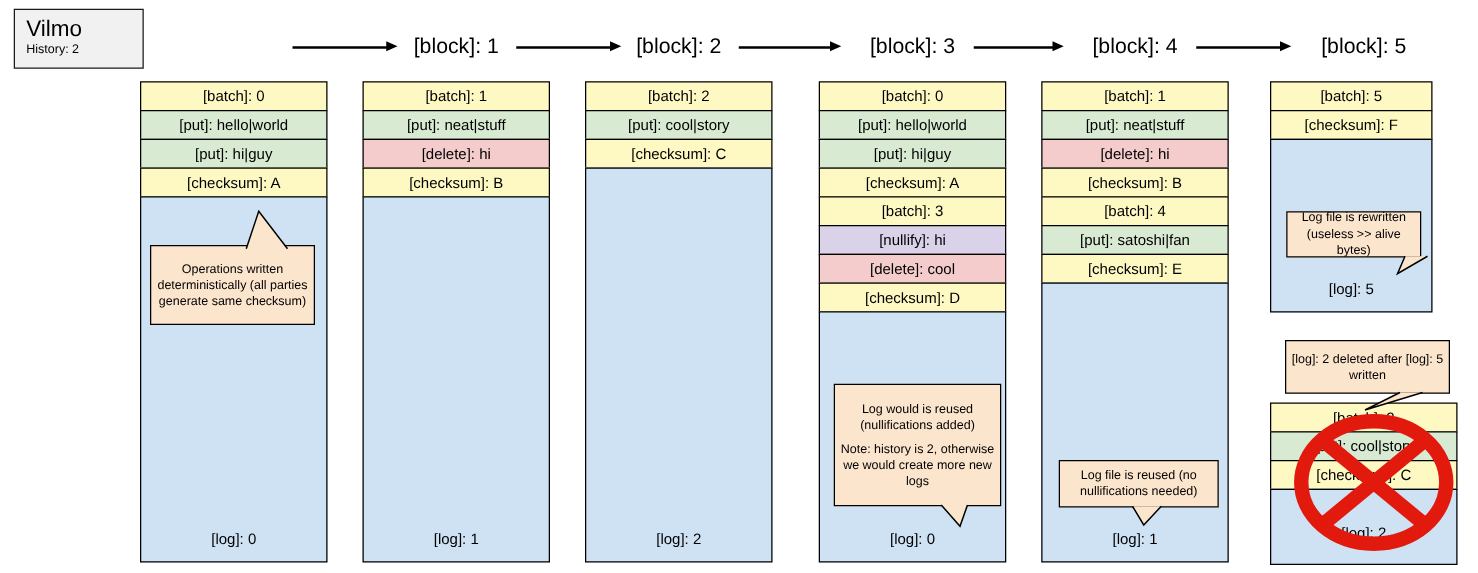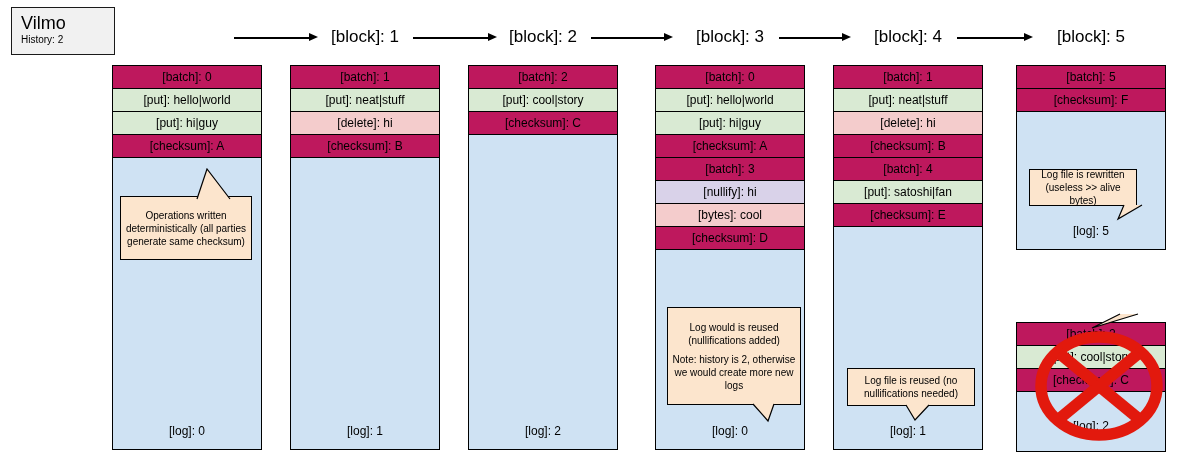--- a/index.html
+++ b/index.html
@@ -16,21 +16,21 @@
   .block-header{position:absolute;top:27px;width:150px;text-align:center;font-size:17px;}
   .arrow{position:absolute;top:37px;height:1.5px;background:#000;}
   .arrow::after{content:'';position:absolute;right:-8px;top:-3.9px;width:0;height:0;
     border-left:9px solid #000;border-top:4.5px solid transparent;border-bottom:4.5px solid transparent;}
 
   
   .box{position:absolute;display:flex;flex-direction:column;box-sizing:border-box;}
   .row{height:24px;box-sizing:border-box;border:1px solid #000;margin-top:-1px;
        display:flex;align-items:center;justify-content:center;font-size:12px;background:#fff;flex:0 0 auto;}
   .box .row:first-child{margin-top:0;}
-  .row[data-type="batch"],.row[data-type="checksum"]{background:#be185d;}
+  .row[data-type="batch"],.row[data-type="checksum"]{background:#fef9c3;}
   .row[data-type="put"]{background:#D9EAD3;}
   .row[data-type="delete"]{background:#F4CCCC;}
   .row[data-type="nullify"]{background:#D9D2E9;}
   .body{flex:1 1 auto;background:#CFE2F3;border:1px solid #000;margin-top:-1px;
         display:flex;align-items:flex-end;justify-content:center;font-size:12px;padding-bottom:11px;box-sizing:border-box;}
 
   
   .callout{position:absolute;background:#FCE5CD;border:1px solid #000;box-sizing:border-box;
            font-size:10px;line-height:13px;text-align:center;display:flex;flex-direction:column;
            justify-content:center;padding:3px 3px;}
@@ -89,41 +89,41 @@
       </div>
   </div>
 
   <div class="box" style="left:655px;top:65px;width:150px;height:385px">
     <div class="row" data-type="batch">[batch]: 0</div>
     <div class="row" data-type="put">[put]: hello|world</div>
     <div class="row" data-type="put">[put]: hi|guy</div>
     <div class="row" data-type="checksum">[checksum]: A</div>
     <div class="row" data-type="batch">[batch]: 3</div>
     <div class="row" data-type="nullify">[nullify]: hi</div>
-    <div class="row" data-type="delete">[bytes]: cool</div>
+    <div class="row" data-type="delete">[delete]: cool</div>
     <div class="row" data-type="checksum">[checksum]: D</div>
     <div class="body">
         <span>[log]: 0</span>
       </div>
   </div>
 
   <div class="box" style="left:833px;top:65px;width:150px;height:385px">
     <div class="row" data-type="batch">[batch]: 1</div>
     <div class="row" data-type="put">[put]: neat|stuff</div>
     <div class="row" data-type="delete">[delete]: hi</div>
     <div class="row" data-type="checksum">[checksum]: B</div>
     <div class="row" data-type="batch">[batch]: 4</div>
     <div class="row" data-type="put">[put]: satoshi|fan</div>
     <div class="row" data-type="checksum">[checksum]: E</div>
     <div class="body">
         <span>[log]: 1</span>
       </div>
   </div>
 
-  <div class="box" style="left:1016px;top:65px;width:150px;height:185px">
+  <div class="box" style="left:1016px;top:65px;width:130px;height:185px">
     <div class="row" data-type="batch">[batch]: 5</div>
     <div class="row" data-type="checksum">[checksum]: F</div>
     <div class="body">
         <span>[log]: 5</span>
       </div>
   </div>
 
   <div class="box" style="left:1016px;top:322px;width:150px;height:130px">
     <div class="row" data-type="batch">[batch]: 2</div>
     <div class="row" data-type="put">[put]: cool|story</div>
@@ -155,20 +155,23 @@
     <path d="M8,1 L17,16 L31,1" fill="#FCE5CD" stroke="#000" stroke-width="1.2"></path>
   </svg>
 
   <div class="callout" style="left:1029px;top:169px;width:108px;height:37px">
     <div>Log file is rewritten (useless &gt;&gt; alive bytes)</div>
   </div>
   <svg class="tail" style="left:1108px;top:204px" width="38" height="17">
     <path d="M16,1 L10,15 L34,1" fill="#FCE5CD" stroke="#000" stroke-width="1.2"></path>
   </svg>
 
+  <div class="callout" style="left:1028px;top:272px;width:132px;height:43px">
+    <div>[log]: 2 deleted after [log]: 5 written</div>
+  </div>
   <svg class="tail" style="left:1086px;top:313px" width="56" height="17">
     <path d="M34,1 L6,15 L52,1" fill="#FCE5CD" stroke="#000" stroke-width="1.2"></path>
   </svg>
 
   <svg class="nosign" style="left:1029px;top:325px" width="140" height="124">
     <ellipse cx="70" cy="61" rx="58" ry="49" fill="none" stroke="#E2190D" stroke-width="11.5"></ellipse>
     <line x1="30" y1="28" x2="110" y2="94" stroke="#E2190D" stroke-width="11.5"></line>
     <line x1="110" y1="28" x2="30" y2="94" stroke="#E2190D" stroke-width="11.5"></line>
   </svg>
 

